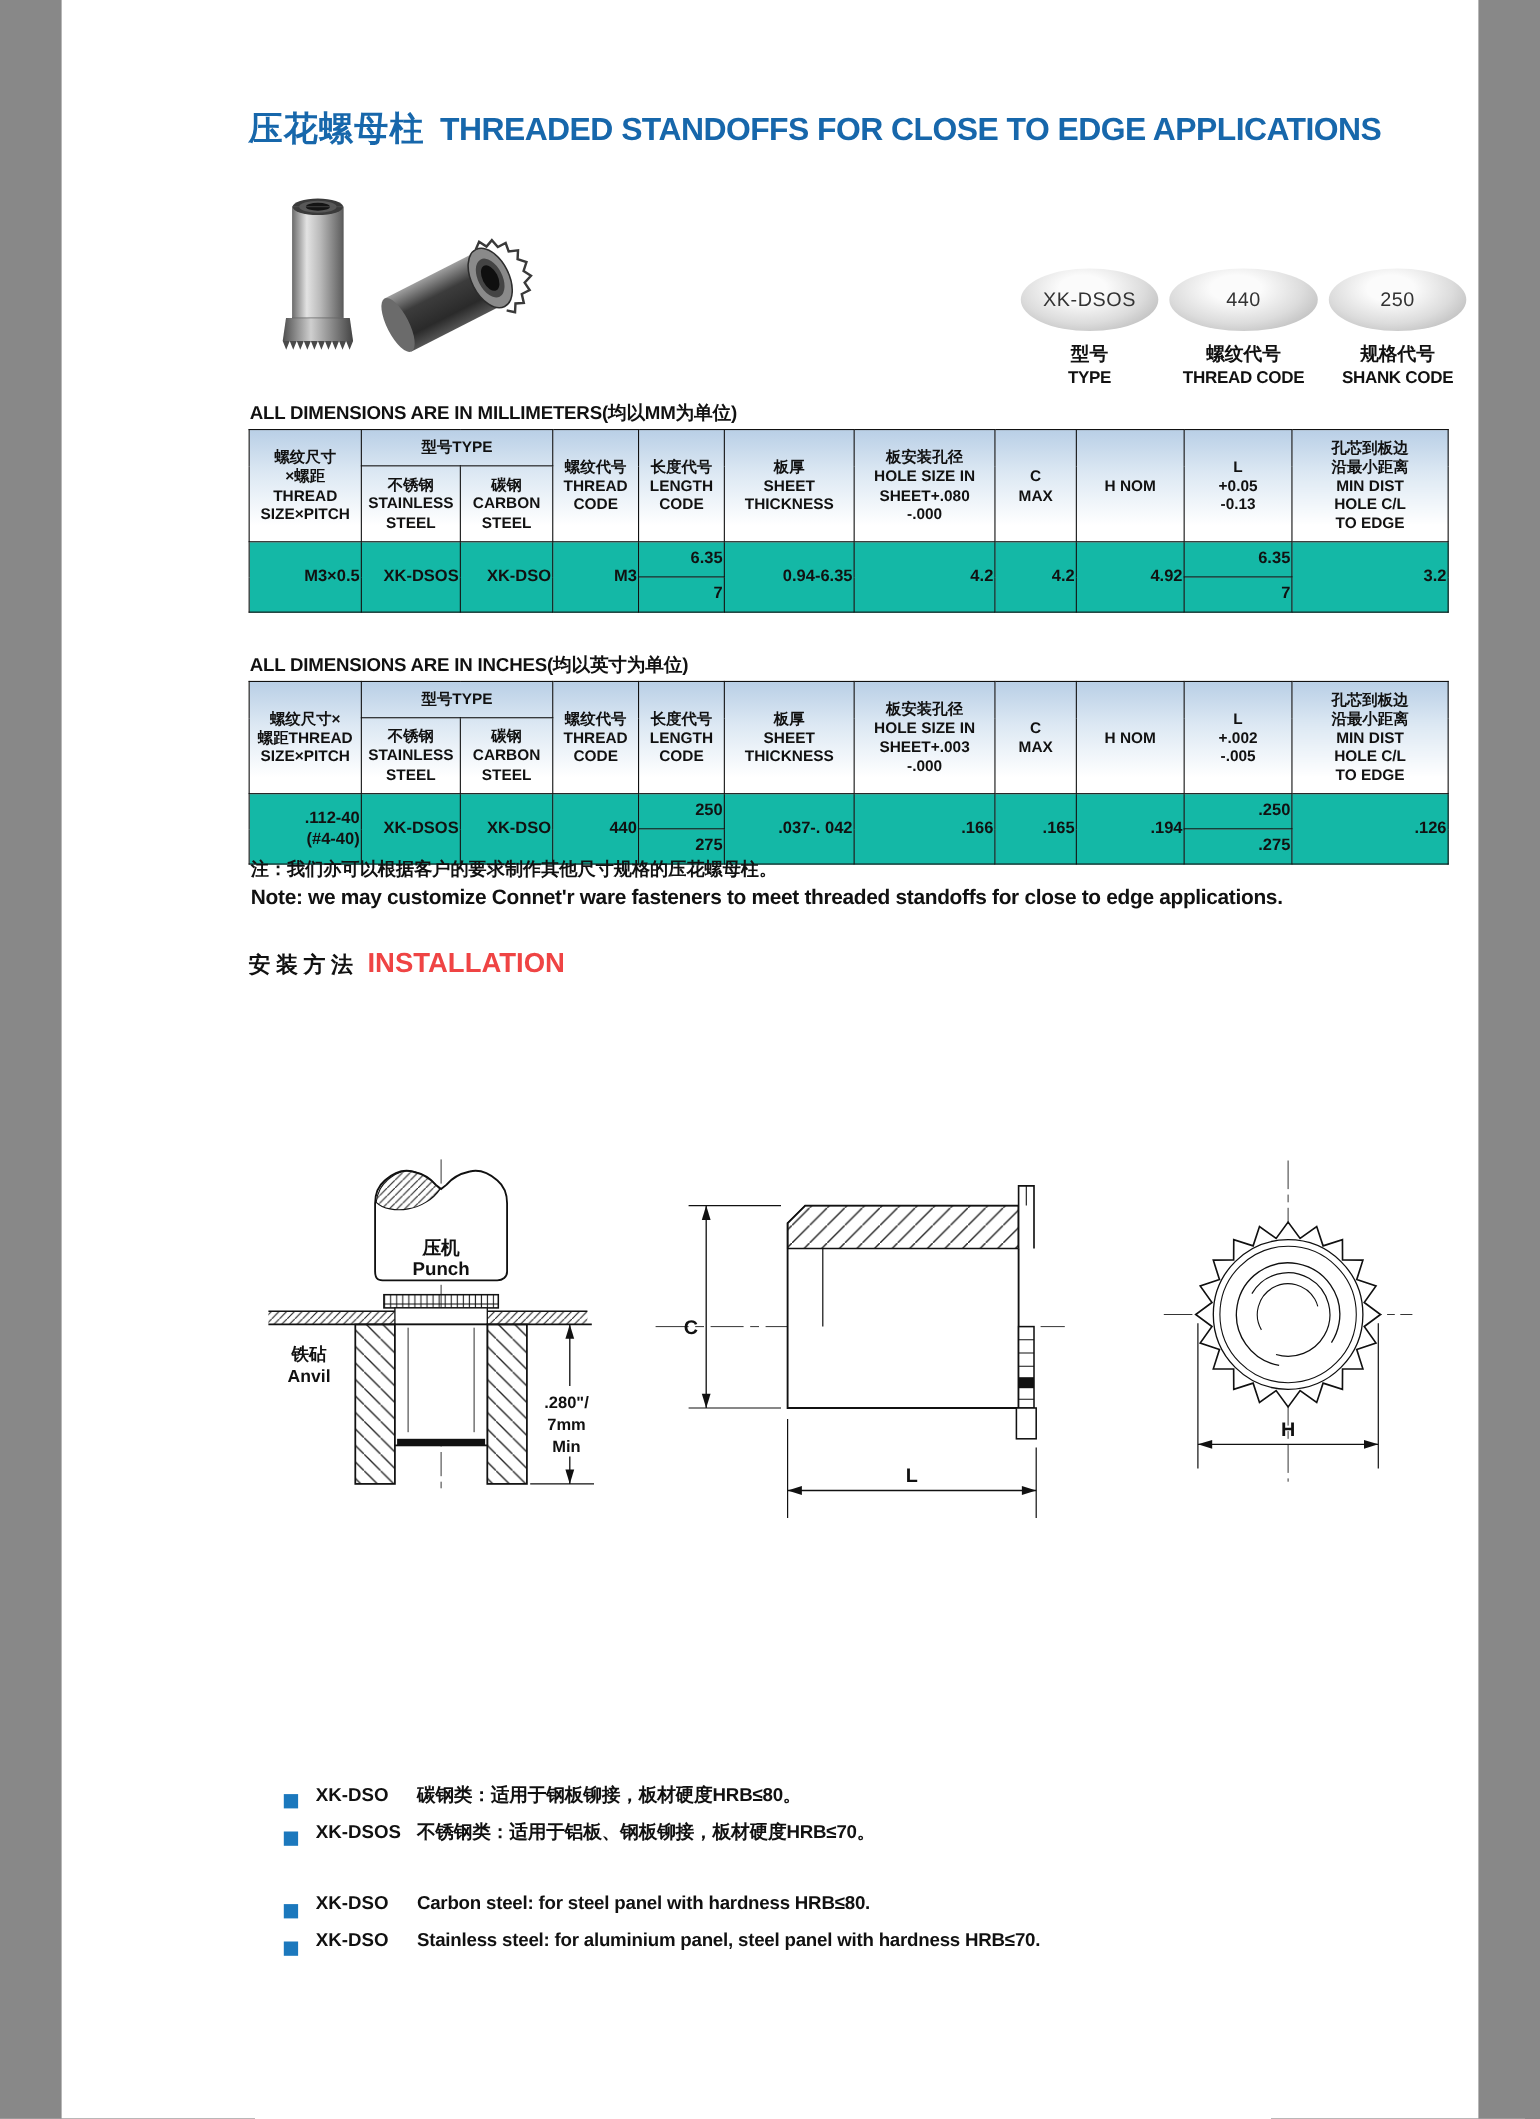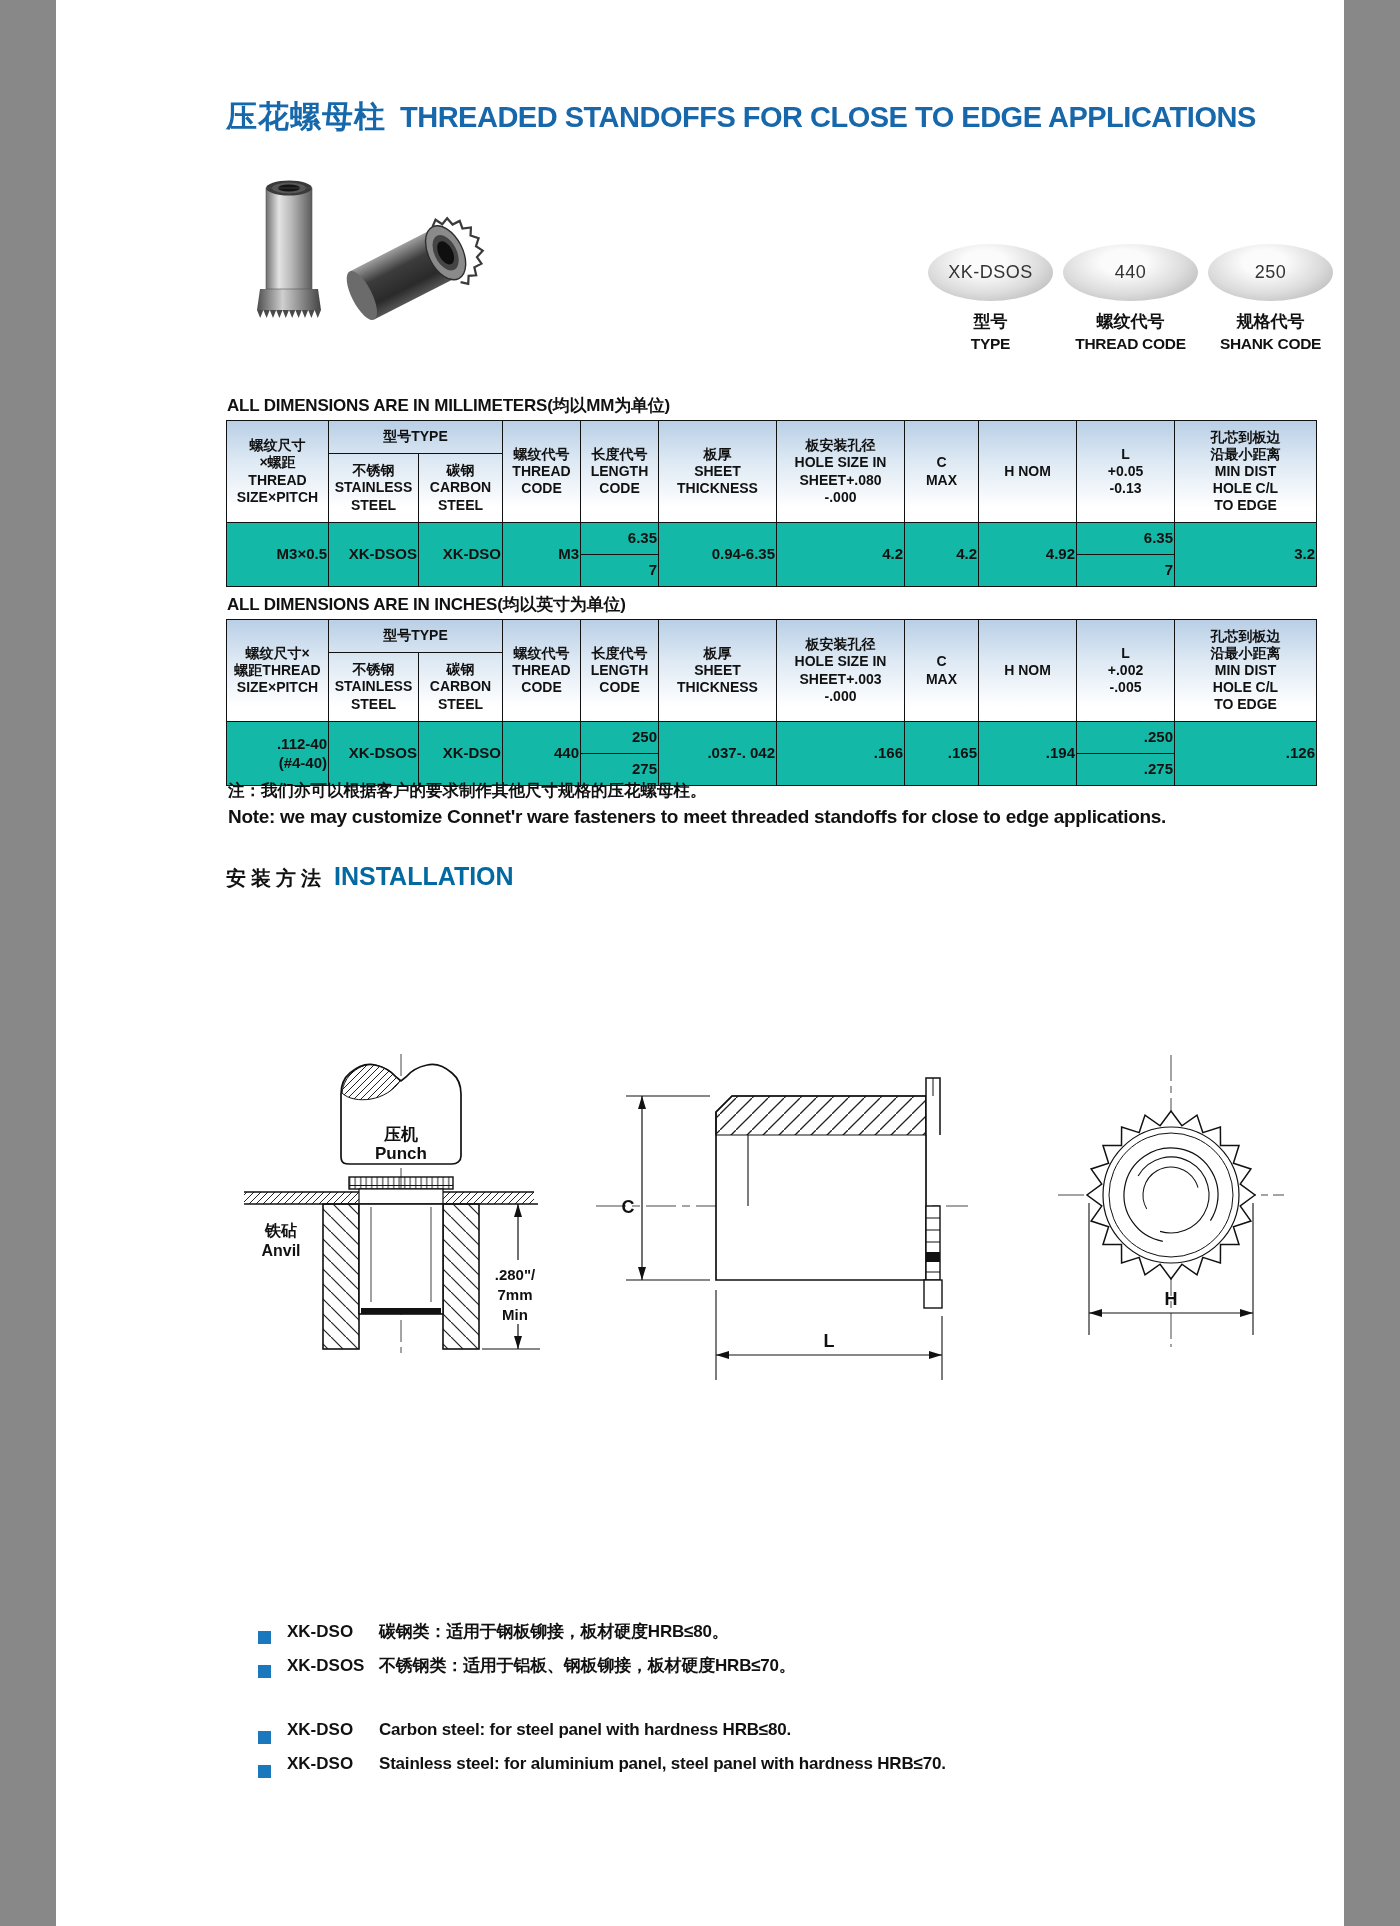--- a/index.html
+++ b/index.html
@@ -18,42 +18,42 @@
   .badge{
     height:57px;width:100%;border-radius:50%;
     background:radial-gradient(ellipse at 45% 32%,#fbfbfb 22%,#dcdcdc 58%,#a9a9a9 100%);
     display:flex;align-items:center;justify-content:center;
     font-size:18px;color:#333;letter-spacing:0.5px;
   }
   .pc-zh{margin-top:9px;font-size:17px;font-weight:bold;color:#111;}
   .pc-en{margin-top:2px;font-size:15.5px;font-weight:bold;color:#111;letter-spacing:-0.3px;}
   
   .tblwrap{position:absolute;left:170px;width:1090px;}
-  .tblwrap.mm{top:394px;}
+  .tblwrap.mm{top:364px;}
   .tblwrap.inch{top:593px;}
   .tbl-caption{font-size:17px;font-weight:bold;letter-spacing:-0.2px;margin:0 0 3px 1px;}
   table.spec{border-collapse:collapse;width:1090px;table-layout:fixed;}
   table.spec thead{background:linear-gradient(#b9cfe6 0%,#dce8f3 38%,#ffffff 85%);}
   table.spec th,table.spec td{
     border:1.6px solid #111;text-align:center;vertical-align:middle;
     white-space:pre-line;line-height:1.22;padding:2px 1px;
   }
   table.spec th{font-size:14px;font-weight:bold;background:transparent;}
   table.spec td{font-size:15px;font-weight:bold;background:#14b8a6;text-align:right;}
   tr.h-group th{height:28px;}
   tr.h-sub th{height:64px;}
   tr.d-row td{height:27px;}
   
   .notes{position:absolute;left:172px;top:779px;line-height:1.45;}
   .notes .nzh{font-size:16.5px;font-weight:bold;}
   .notes .nen{font-size:19px;font-weight:bold;letter-spacing:-0.3px;}
   
   .install-h{position:absolute;left:170px;top:862px;white-space:nowrap;}
   .install-h .zh{font-size:20px;font-weight:bold;letter-spacing:5px;}
-  .install-h .en{font-size:25px;font-weight:bold;letter-spacing:0;margin-left:8px;color:#0369a1;}
+  .install-h .en{font-size:25px;font-weight:bold;letter-spacing:0;margin-left:8px;color:#ef4444;}
   .drawing{position:absolute;}
   svg text{font-family:"Liberation Sans","DejaVu Sans",sans-serif;}
   
   .bullets{position:absolute;left:202px;top:1620px;width:900px;}
   .b-row{display:flex;align-items:baseline;height:34px;}
   .b-row.gap-above{margin-top:32px;}
   .b-sq{width:13px;height:13px;align-self:center;flex:0 0 13px;}
   .b-code{width:92px;margin-left:16px;font-size:17px;font-weight:bold;}
   .b-text{font-size:17px;font-weight:600;letter-spacing:-0.2px;}
   

